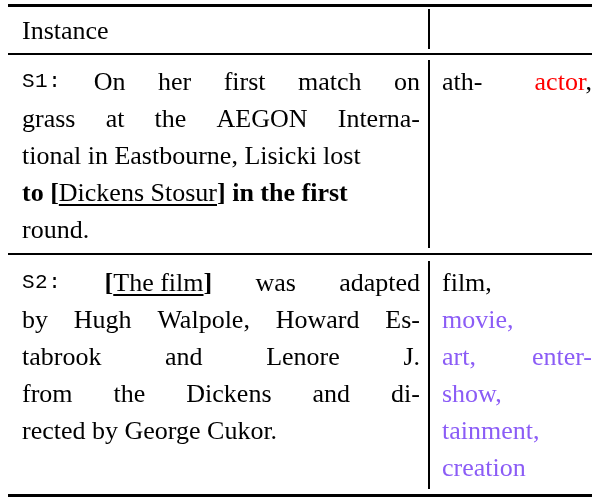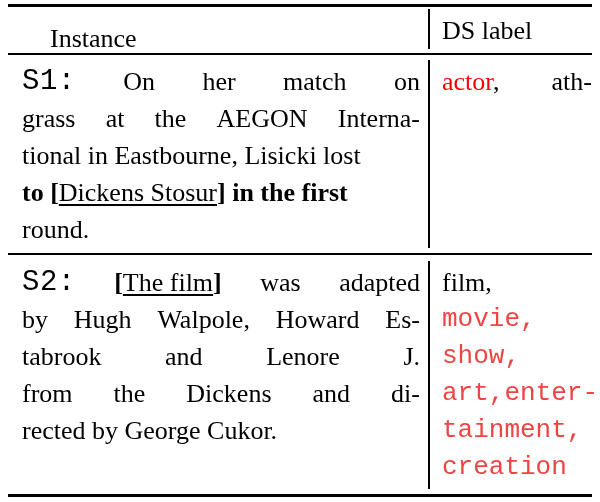--- a/index.html
+++ b/index.html
@@ -49,21 +49,21 @@
   
   .cell {
     position: absolute;
     font-size: 26px;
     line-height: 37px;
   }
 
   .col-instance { left: 14px;  width: 398px; }
   .col-label    { left: 434px; width: 150px; }
 
-  .head-instance { top: 20px; margin-left: 28px; }
+  .head-instance { top: 12px; }
   .head-label    { top: 12px; }
 
   .row1-instance { top: 63px; }
   .row1-label    { top: 63px; }
 
   .row2-instance { top: 264px; }
   .row2-label    { top: 264px; }
 
   
   .jline {
@@ -72,76 +72,76 @@
     white-space: nowrap;
   }
   .jline.justify {
     display: flex;
     justify-content: space-between;
     width: 100%;
   }
 
   .sid {
     font-family: "Liberation Mono", "DejaVu Sans Mono", monospace;
-    font-size: 29px;
+    font-size: 21px;
     letter-spacing: 0.5px;
   }
 
   .entity {
     text-decoration: underline;
     text-underline-offset: 3px;
   }
 
   .bracket { text-decoration: none; font-weight: bold; }
 
   .lbl-red  { color: #ff0000; }
-  .lbl-gray { color: #ef4444; font-family: Liberation Mono, monospace; }
+  .lbl-gray { color: #8b5cf6; }
 </style>
 </head>
 <body>
 
 <div class="table-wrap">
 
   <div class="rule rule-top"></div>
   <div class="rule rule-mid"></div>
   <div class="rule rule-row"></div>
   <div class="rule rule-bottom"></div>
 
   <div class="vrule vrule-head"></div>
   <div class="vrule vrule-r1"></div>
   <div class="vrule vrule-r2"></div>
 
   <div class="cell col-instance head-instance">Instance</div>
 
-  <div class="cell col-label head-label">DS label</div>
 
   <div class="cell col-instance row1-instance">
     <span class="jline justify">
       <span class="sid">S1:</span>
       <span>On</span>
       <span>her</span>
+      <span>first</span>
       <span>match</span>
       <span>on</span>
     </span>
     <span class="jline justify">
       <span>grass</span>
       <span>at</span>
       <span>the</span>
       <span>AEGON</span>
       <span>Interna-</span>
     </span>
     <span class="jline">tional in Eastbourne, Lisicki lost</span>
     <span class="jline"><span class="bracket">to [</span><span class="entity">Dickens Stosur</span><span class="bracket">] in the first</span></span>
     <span class="jline">round.</span>
   </div>
 
   <div class="cell col-label row1-label">
     <span class="jline justify">
+      <span>ath-</span>
       <span><span class="lbl-red">actor</span><span>,</span></span>
-      <span>ath-</span>
     </span>
   </div>
 
   <div class="cell col-instance row2-instance">
     <span class="jline justify">
       <span class="sid">S2:</span>
       <span><span class="bracket">[</span><span class="entity">The film</span><span class="bracket">]</span></span>
       <span>was</span>
       <span>adapted</span>
     </span>
@@ -164,22 +164,22 @@
       <span>Dickens</span>
       <span>and</span>
       <span>di-</span>
     </span>
     <span class="jline">rected by George Cukor.</span>
   </div>
 
   <div class="cell col-label row2-label">
     <span class="jline">film,</span>
     <span class="jline lbl-gray">movie,</span>
-    <span class="jline lbl-gray">show,</span>
     <span class="jline justify lbl-gray">
       <span>art,</span>
       <span>enter-</span>
     </span>
+    <span class="jline lbl-gray">show,</span>
     <span class="jline lbl-gray">tainment,</span>
     <span class="jline lbl-gray">creation</span>
   </div>
 
 </div>
 
 </body></html>

